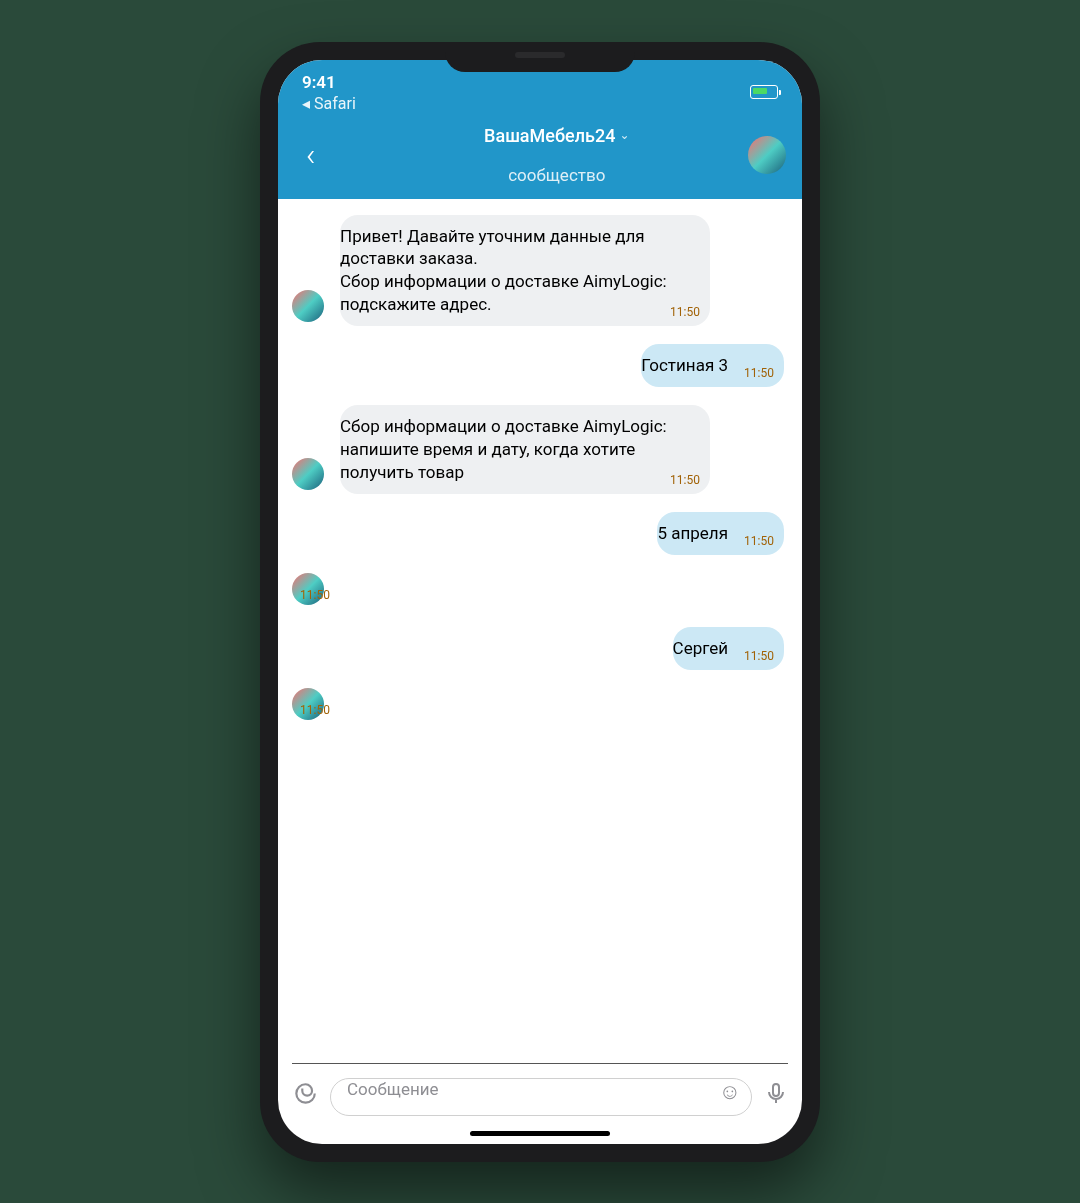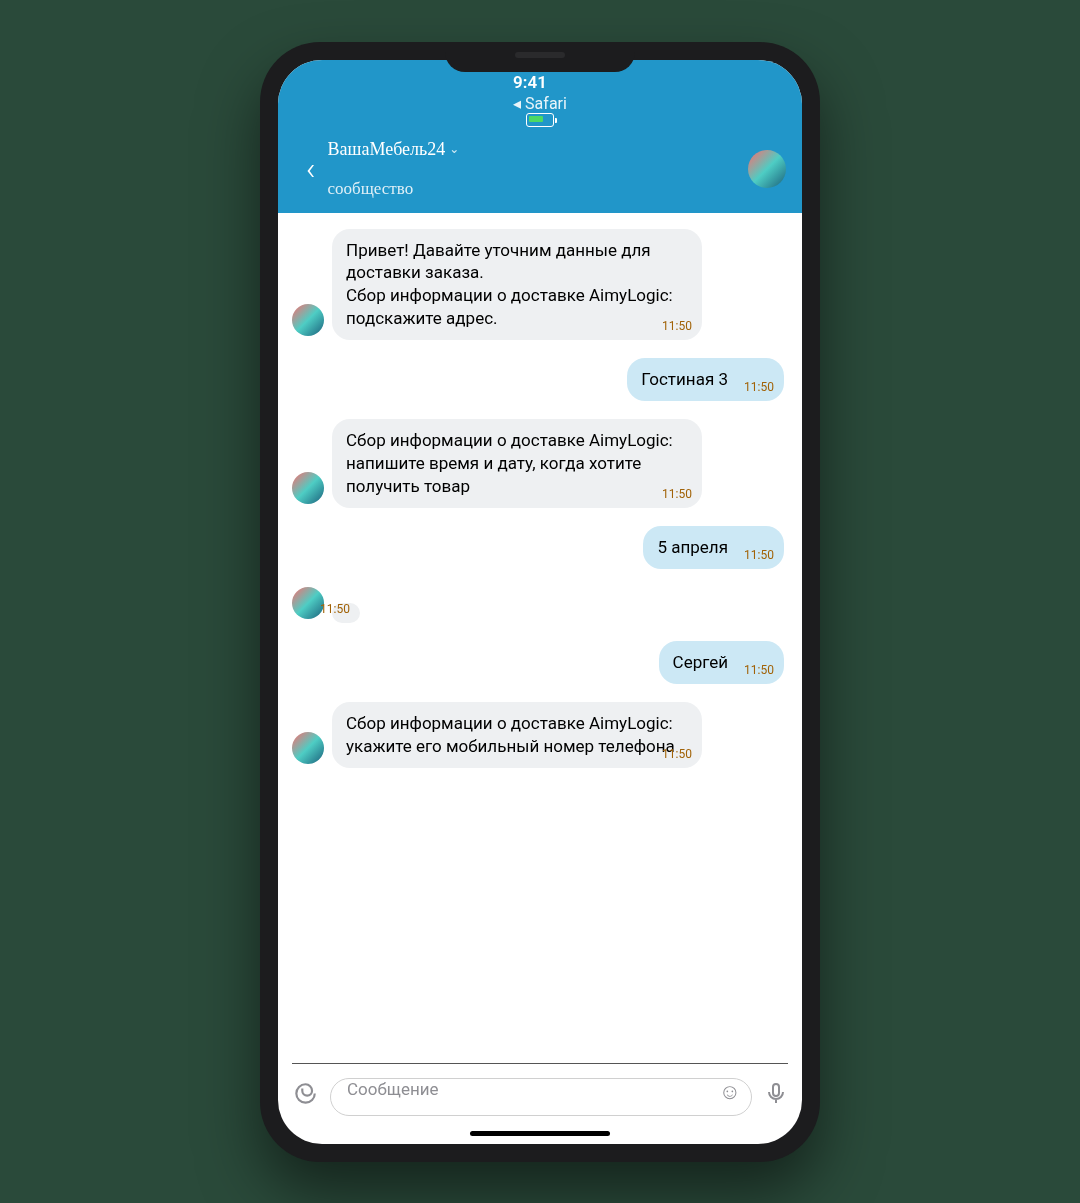--- a/index.html
+++ b/index.html
@@ -55,21 +55,20 @@
 }
 .status-bar {
   background: #2196c9;
   padding: 12px 24px 4px;
   display: flex;
   justify-content: space-between;
   align-items: center;
   color: #fff;
   font-size: 17px;
   font-weight: 600;
-  flex-direction: column;
 }
 .status-left { display: flex; flex-direction: column; gap: 2px; }
 .back-safari { font-size: 16px; font-weight: 400; opacity: 0.9; }
 .battery {
   width: 28px;
   height: 14px;
   border: 1.5px solid #fff;
   border-radius: 3px;
   position: relative;
 }
@@ -98,22 +97,22 @@
 }
 .back-btn {
   color: #fff;
   font-size: 32px;
   font-weight: 300;
   padding: 0 12px;
   cursor: pointer;
 }
 .header-title {
   flex: 1;
+  text-align: center;
   color: #fff;
-  font-family: Liberation Serif, serif;
 }
 .chat-name {
   font-size: 18px;
   font-weight: 500;
   display: inline-flex;
   align-items: center;
   gap: 4px;
 }
 .chevron-down {
   font-size: 12px;
@@ -151,25 +150,26 @@
 .avatar-small {
   width: 32px;
   height: 32px;
   border-radius: 50%;
   background: linear-gradient(135deg, #ff6b6b, #4ecdc4, #1a5f7a);
   flex-shrink: 0;
   margin-bottom: 4px;
 }
 .bubble {
   max-width: 370px;
-  padding: 10px 14px;
+  padding: 10px 0;
   border-radius: 18px;
   position: relative;
   font-size: 17px;
   line-height: 1.35;
+  margin-left: 8px;
 }
 .bubble.incoming {
   background: #eef0f2;
   color: #000;
 }
 .bubble.outgoing {
   background: #cce8f5;
   color: #000;
   padding-right: 56px;
   margin-right: 4px;
@@ -267,21 +267,21 @@
         </div>
         <div class="msg-row incoming">
           <div class="avatar-small"></div>
           <div class="bubble incoming"><span class="msg-time">11:50</span></div>
         </div>
         <div class="msg-row outgoing">
           <div class="bubble outgoing"><span style="white-space: pre-line;">Сергей</span><span class="msg-time">11:50</span></div>
         </div>
         <div class="msg-row incoming">
           <div class="avatar-small"></div>
-          <div class="bubble incoming"><span style="white-space: pre-line;">Сбор информации о доставке AimyLogic: укажите его мобильный номер телефона</span><span class="msg-time">11:50</span></div>
+          <div class="bubble incoming"><span class="msg-time">11:50</span></div>
         </div>
       </div>
 
     <div class="input-area">
       <span class="attach-icon">
         <svg width="26" height="26" viewBox="0 0 24 24" fill="none" stroke="currentColor" stroke-width="2">
             <path d="M21 11.5a8.38 8.38 0 0 1-8.5 8.5 8.5 8.5 0 0 1 0-17 6 6 0 0 1 6 6 4.5 4.5 0 0 1-9 0V7"></path>
           </svg>
       </span>
       <div class="input-field">

